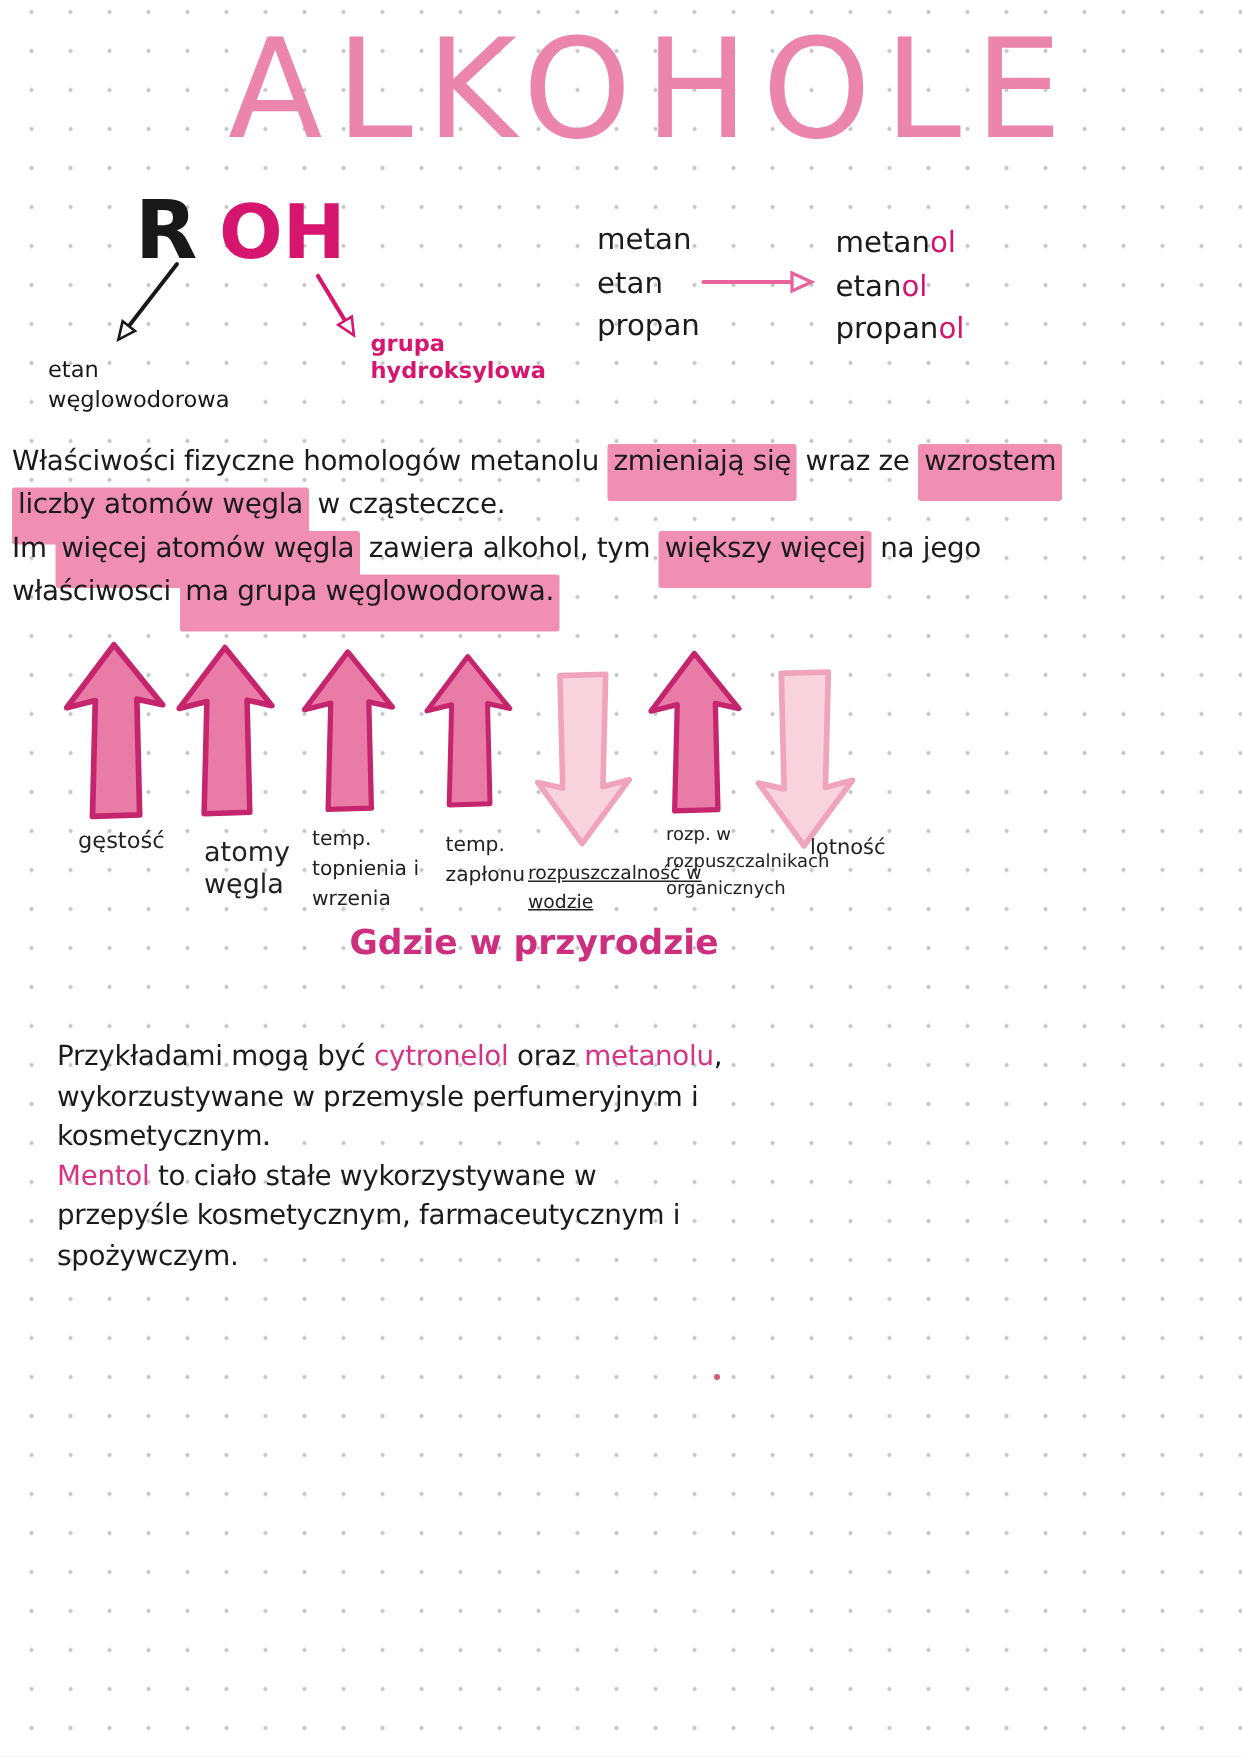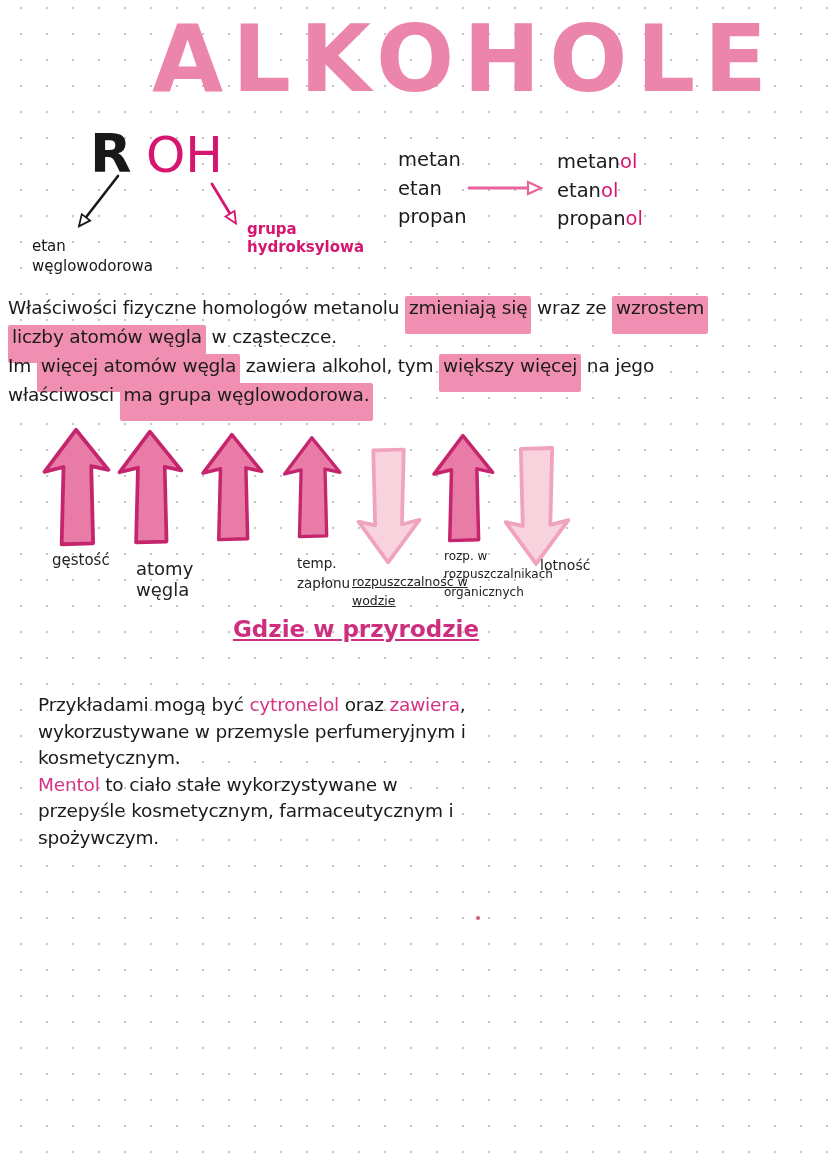--- a/index.html
+++ b/index.html
@@ -14,29 +14,29 @@
     background-position:8px 21px;
     overflow:hidden;
     font-family:"DejaVu Sans","Liberation Sans",sans-serif;
     color:#1b1b1b;
   }
   .abs { position:absolute; }
 
   
   .title {
     left:152px; top:6px;
-    font-size:92px; font-weight:bold;
+    font-size:92px; font-weight:normal;
     letter-spacing:9px;
     color:#ec85ab;
     white-space:nowrap;
   }
 
   
   .formula-r { left:90px; top:122px; font-size:54px; font-weight:600; color:#181818; }
-  .formula-oh { left:146px; top:126px; font-size:50px; font-weight:400; color:#d6156f; }
+  .formula-oh { left:146px; top:126px; font-size:50px; font-weight:700; color:#d6156f; }
   .formula-label-r { left:32px; top:236px; width:136px; font-size:15px; line-height:20px; color:#181818; }
   .formula-label-oh { left:247px; top:220px; width:104px; font-size:15px; line-height:18px; font-weight:600; color:#d6156f; }
 
   
   .alkane-list { left:398px; top:146px; font-size:19.5px; line-height:28.5px; }
   .alcohol-list { left:557px; top:148px; font-size:19.5px; line-height:28.5px; }
   .suffix { color:#d6156f; }
 
   
   .para1 { left:8px; top:293px; width:720px; font-size:18.5px; line-height:29px; letter-spacing:-0.2px; }
@@ -56,21 +56,20 @@
   .al-5 { left:352px; top:572px; width:120px; font-size:12.5px; line-height:19px;text-decoration:underline; }
   .al-6 { left:444px; top:547px; width:110px; font-size:12px; line-height:18px; }
   .al-7 { left:540px; top:557px; font-size:14px; }
 
   
   .heading2 {
     left:176px; top:614px; width:360px;
     text-align:center;
     font-size:23px; line-height:31px; font-weight:bold;
     color:#ce2e7e;
-    text-decoration:underline;
   }
 
   .stray-dot {
     left:476px; top:916px; width:4px; height:4px;
     border-radius:50%;
     background:#cc5f72;
   }
 </style>
 </head>
 <body>
@@ -143,31 +142,32 @@
     </svg>
   <svg class="big-arrow arrow-strong" style="left:427px; top:428px;" width="70" height="122" viewBox="0 0 80 130">
       <path d="M41 4 L75 46 L57 42 L59 123 L26 124 L28 43 L8 48 Z"></path>
     </svg>
   <svg class="big-arrow arrow-light" style="left:499px; top:440px;" width="76" height="130" viewBox="0 0 80 132">
       <path d="M39 128 L7 84 L25 88 L23 7 L56 6 L54 87 L73 82 Z"></path>
     </svg>
 
   <div class="arrow-label al-1">gęstość</div>
   <div class="arrow-label al-2">atomy węgla</div>
+  <div class="arrow-label al-3">temp. topnienia i wrzenia</div>
   <div class="arrow-label al-4">temp. zapłonu</div>
   <div class="arrow-label al-5">rozpuszczalność w wodzie</div>
   <div class="arrow-label al-6">rozp. w rozpuszczalnikach organicznych</div>
   <div class="arrow-label al-7">lotność</div>
 
   <div class="abs heading2">
     <div>Gdzie w przyrodzie</div>
   </div>
 
   <div class="abs para2">
-    <div><span>Przykładami mogą być </span><span class="pink">cytronelol</span><span> oraz </span><span class="pink">zawiera</span><span>,</span></div>
+    <div><span>Przykładami mogą być </span><span class="pink">cytronelol</span><span> oraz </span><span class="pink">metanolu</span><span>,</span></div>
     <div><span>wykorzustywane w przemysle perfumeryjnym i</span></div>
     <div><span>kosmetycznym.</span></div>
     <div><span class="pink">Mentol</span><span> to ciało stałe wykorzystywane w</span></div>
     <div><span>przepyśle kosmetycznym, farmaceutycznym i</span></div>
     <div><span>spożywczym.</span></div>
   </div>
 
   <div class="abs stray-dot"></div>
 
 </div>

